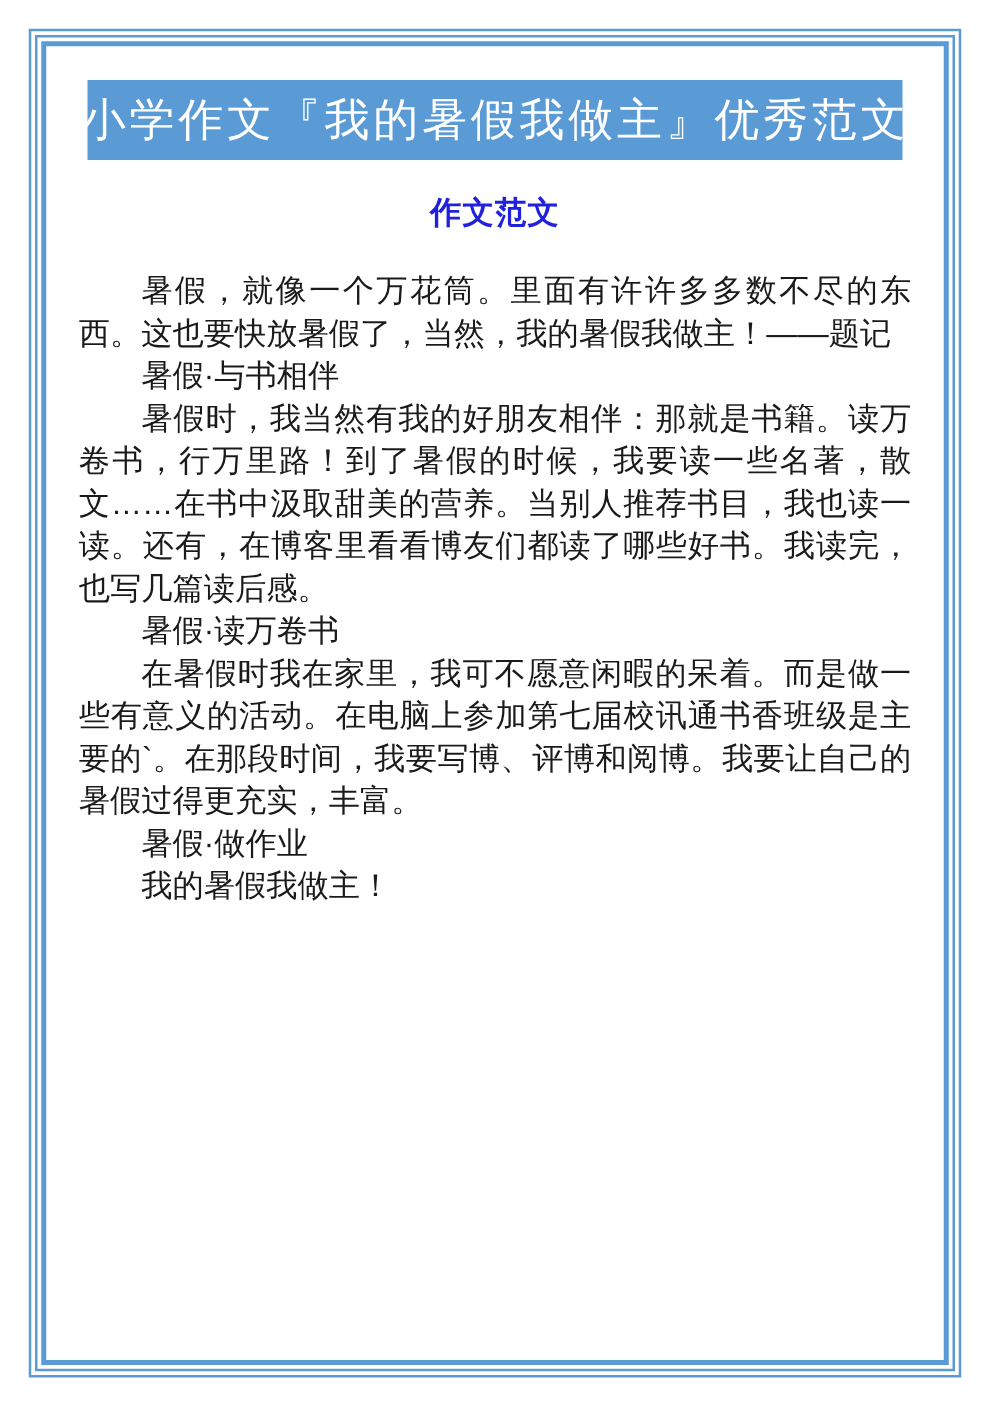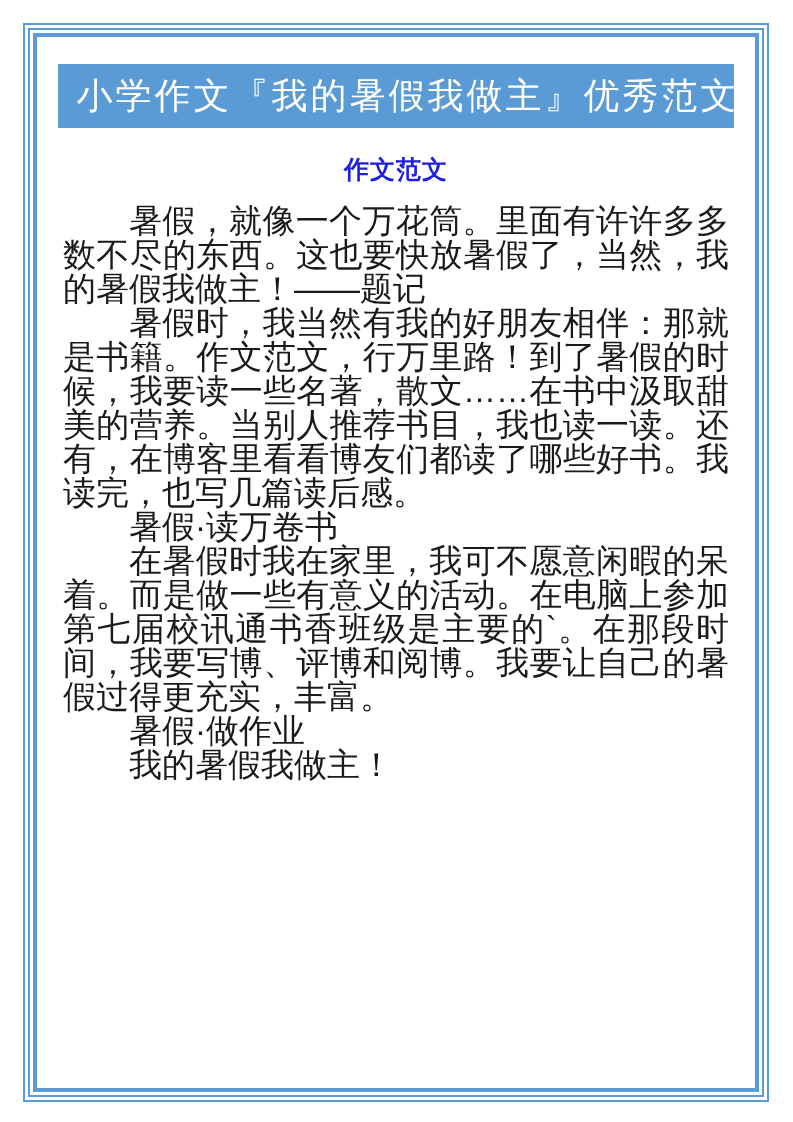--- a/index.html
+++ b/index.html
@@ -36,34 +36,33 @@
   .title-banner {
     width: 652px; height: 64px;
     margin: 27px auto 0;
     background: var(--banner_bg, #5b9bd5);
     color: #ffffff;
     display: flex; align-items: center; justify-content: center;
     font-family: "DejaVu Serif", serif;
     font-size: 36px;
     letter-spacing: 3px;
     white-space: nowrap;
-    padding-left: 24px;
   }
   .subtitle {
     margin-top: 25px;
     text-align: center;
     font-size: 25px;
     font-weight: 700;
     color: var(--subtitle, #2020dd);
     letter-spacing: 1px;
   }
   .essay-body {
     width: 666px;
-    margin: 18px auto 0;
-    font-size: 33px;
+    margin: 30px auto 0;
+    font-size: 25px;
     line-height: 34px;
     text-align: justify;
     color: var(--text, #1a1a1a);
   }
   .essay-body p {
     margin: 0;
     text-indent: 2em;
   }
 </style>
 </head>
@@ -75,21 +74,22 @@
       <div class="frame3">
 
         <div class="title-banner">
           <span>小学作文『我的暑假我做主』优秀范文</span>
         </div>
 
         <div class="subtitle">作文范文</div>
 
         <div class="essay-body">
           <p>暑假，就像一个万花筒。里面有许许多多数不尽的东西。这也要快放暑假了，当然，我的暑假我做主！——题记</p>
-          <p>暑假时，我当然有我的好朋友相伴：那就是书籍。作文范文，行万里路！到了暑假的时候，我要读一些名著，散文……在书中汲取甜美的营养。当别人推荐书目，我也读一读。还有，在博客里看看博友们都读了哪些好书。我读完，也写几篇读后感。</p>
+          <p>暑假·与书相伴</p>
+          <p>暑假时，我当然有我的好朋友相伴：那就是书籍。读万卷书，行万里路！到了暑假的时候，我要读一些名著，散文……在书中汲取甜美的营养。当别人推荐书目，我也读一读。还有，在博客里看看博友们都读了哪些好书。我读完，也写几篇读后感。</p>
           <p>暑假·读万卷书</p>
           <p>在暑假时我在家里，我可不愿意闲暇的呆着。而是做一些有意义的活动。在电脑上参加第七届校讯通书香班级是主要的`。在那段时间，我要写博、评博和阅博。我要让自己的暑假过得更充实，丰富。</p>
           <p>暑假·做作业</p>
           <p>我的暑假我做主！</p>
         </div>
 
       </div>
     </div>
   </div>
 </div>

